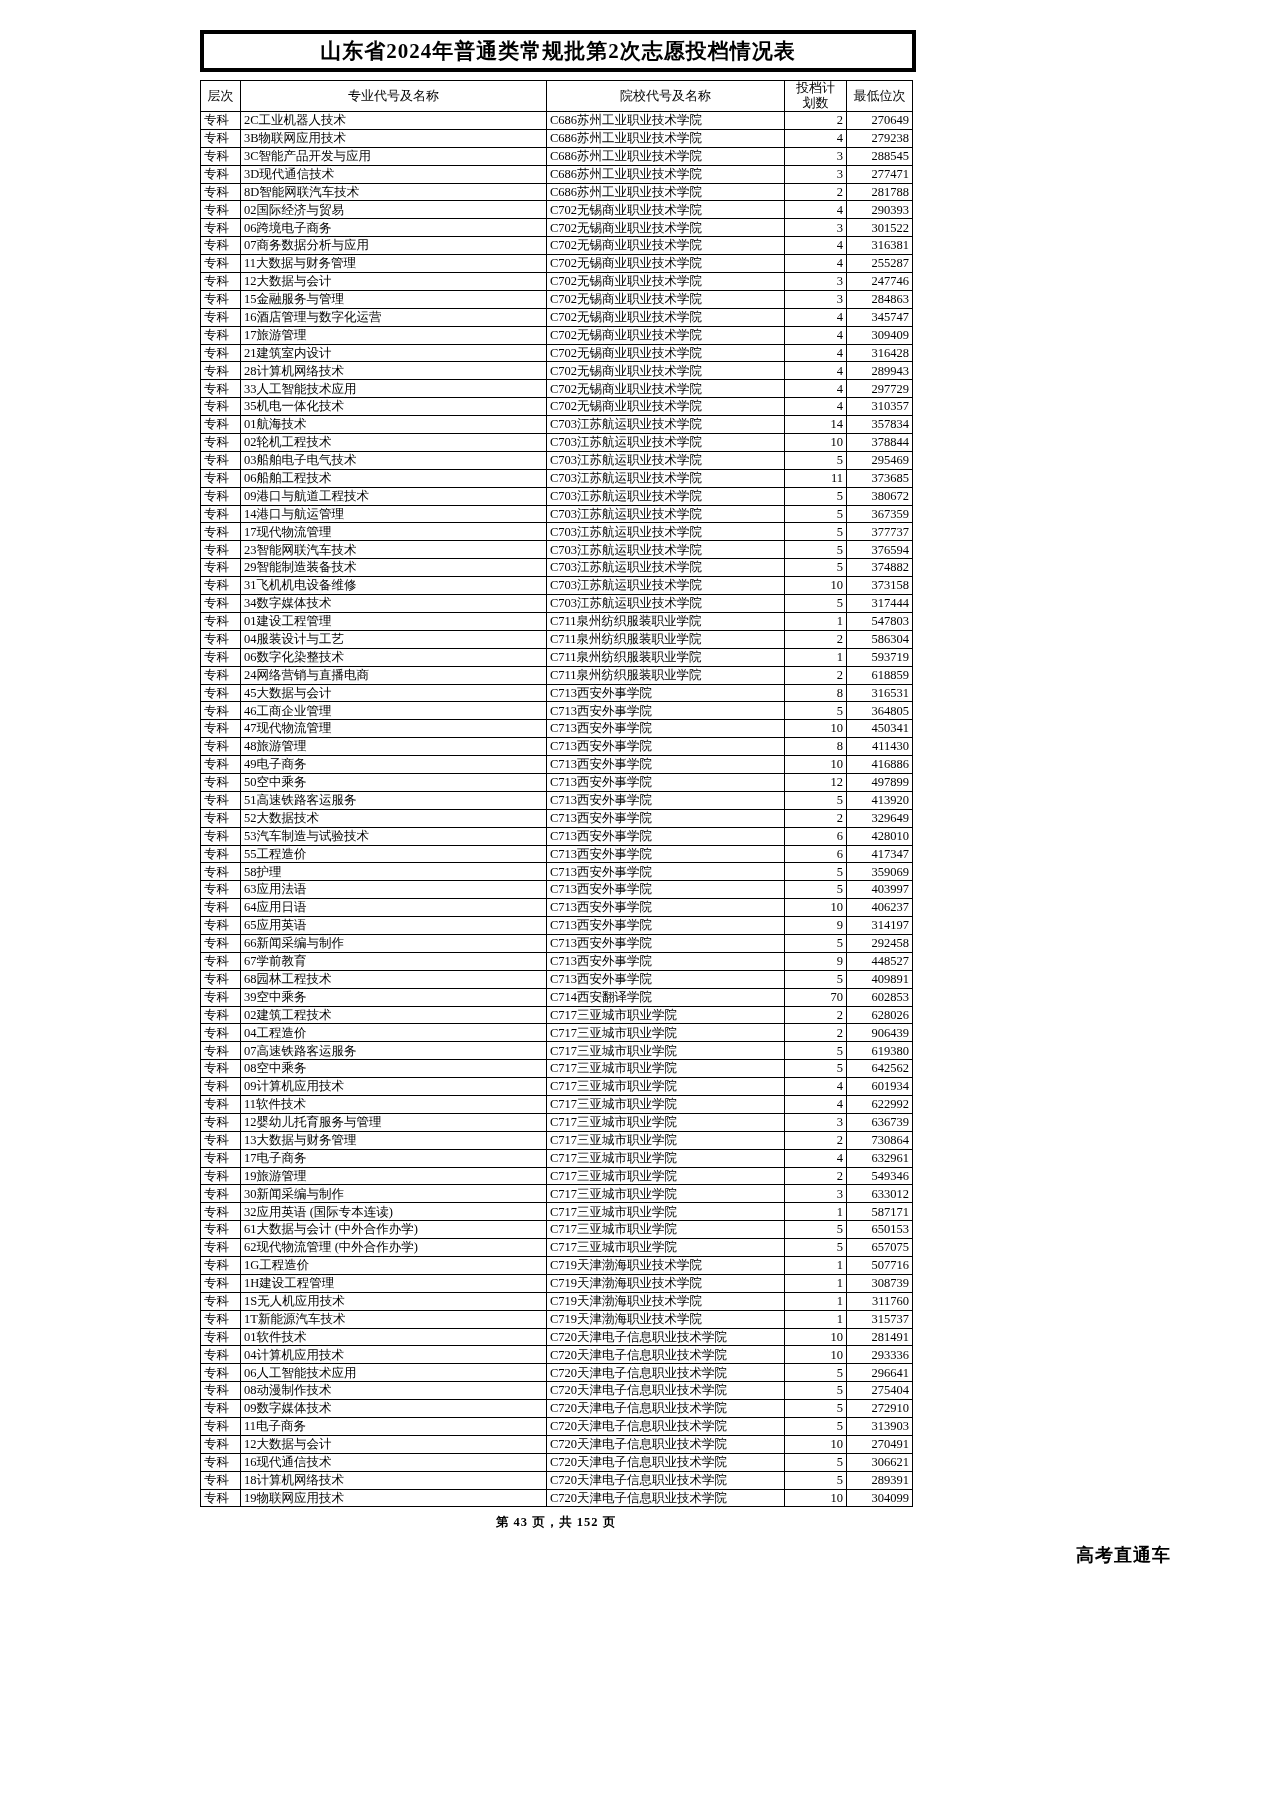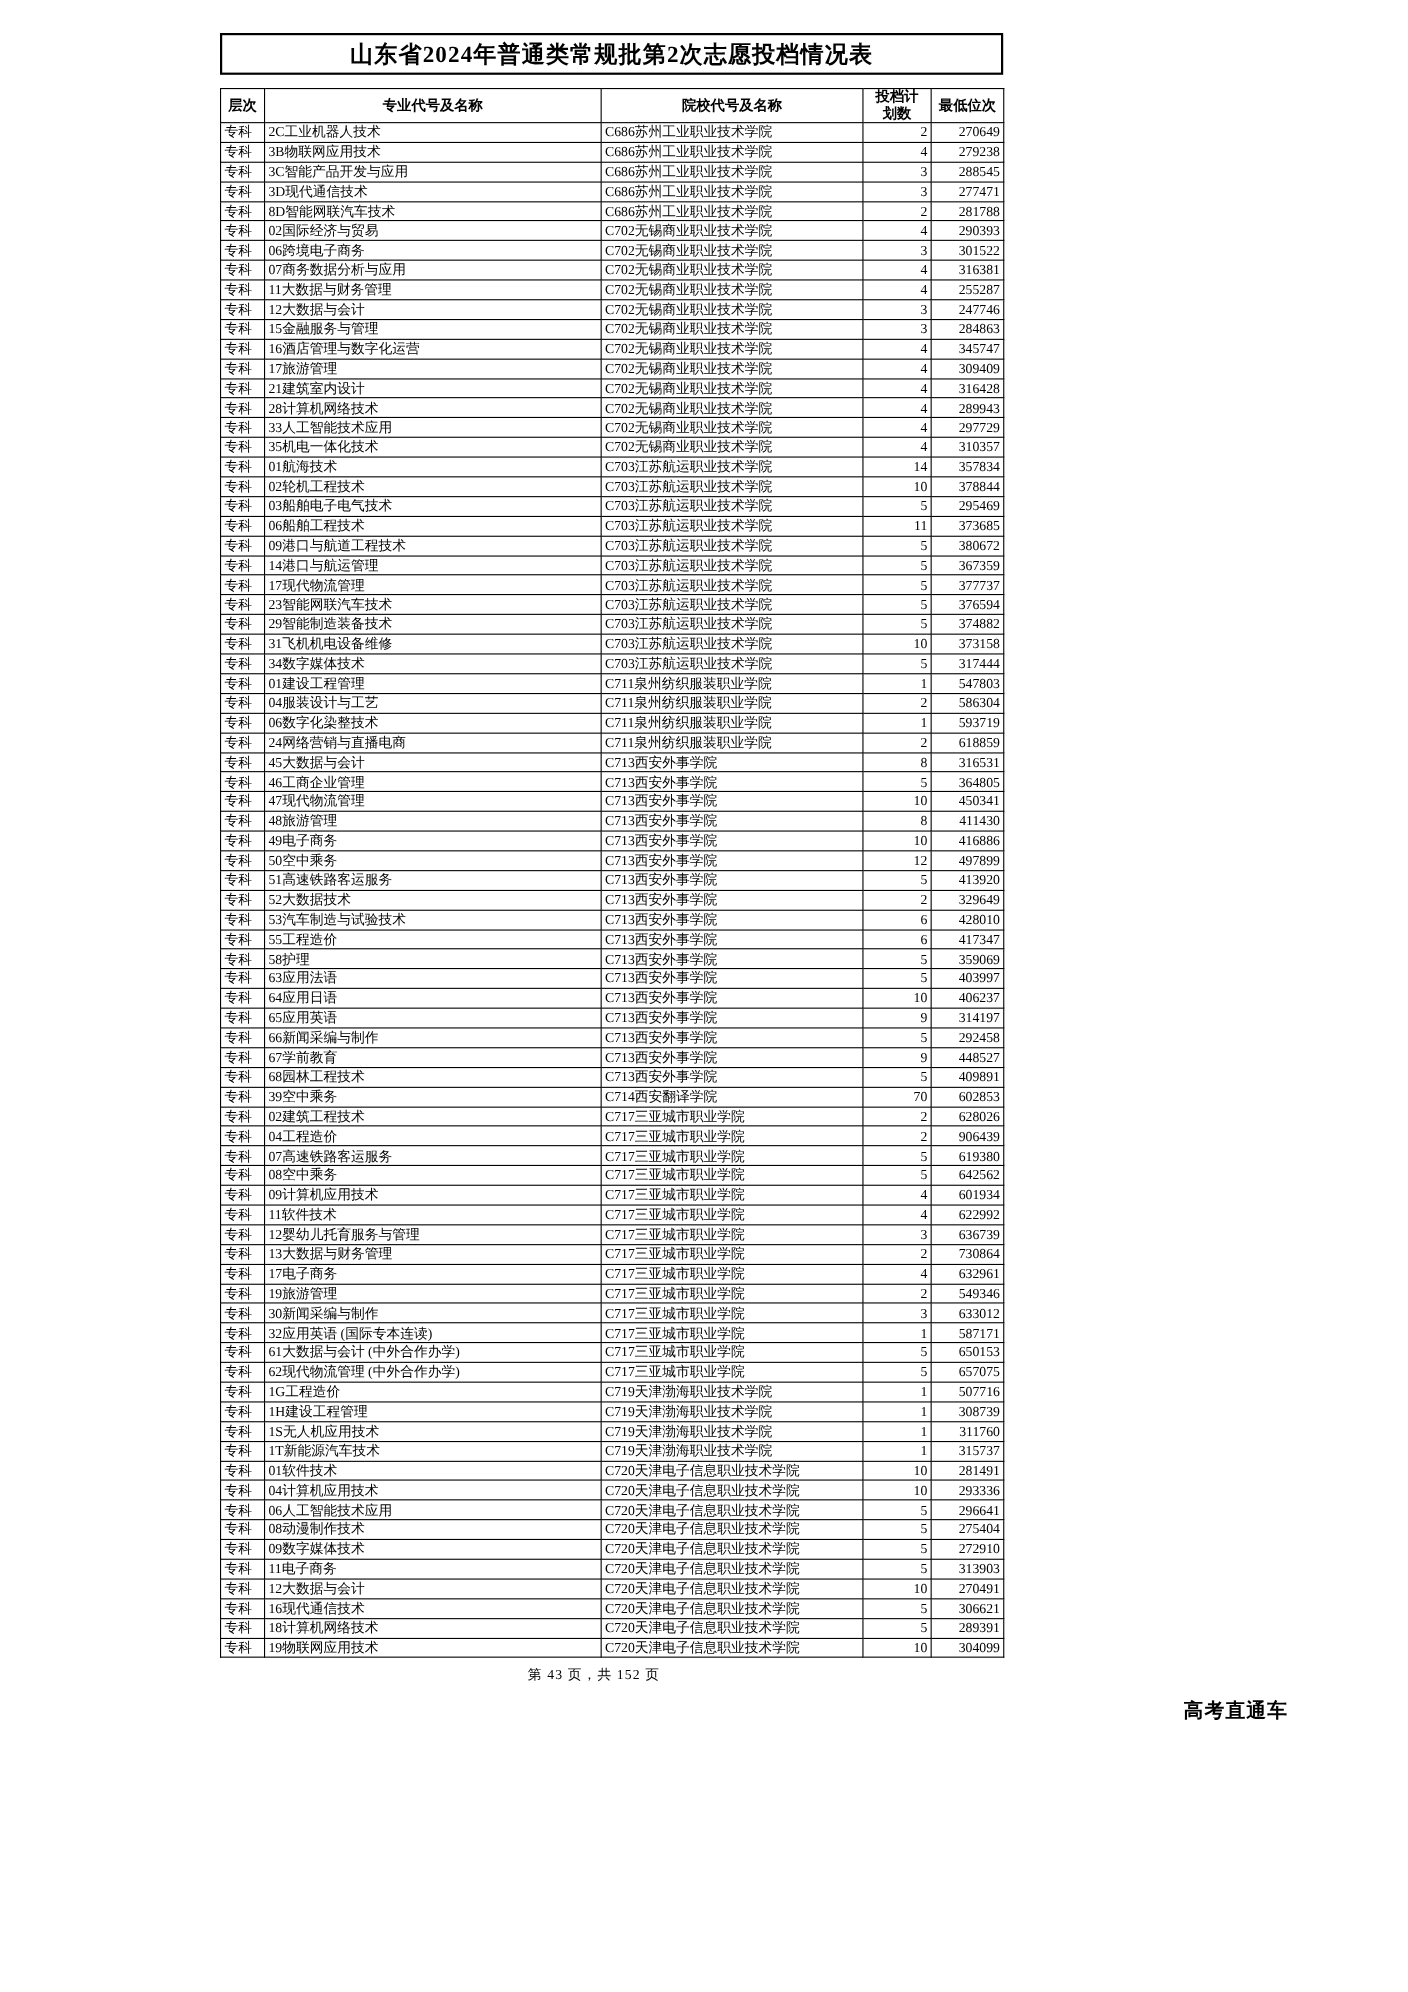--- a/index.html
+++ b/index.html
@@ -2,49 +2,49 @@
 <html><head>
 <meta charset="utf-8">
 <style>
   html,body{margin:0;padding:0;}
   body{
     width:1280px;height:1811px;background:#ffffff;position:relative;
     font-family:"Liberation Serif", serif;color:#000;
   }
   .title-box{
     position:absolute;left:200px;top:30px;width:708px;height:34px;
-    border:2px solid #000000;display:flex;align-items:center;justify-content:center;
+    border:4px solid #000000;display:flex;align-items:center;justify-content:center;
   }
   .title-box h1{
     margin:0;font-size:21px;font-weight:bold;letter-spacing:1px;
     font-family:"Liberation Serif", serif;
   }
   table.admission{
     position:absolute;left:200px;top:80px;width:712px;
     border-collapse:collapse;table-layout:fixed;
     font-size:12.5px;
   }
   table.admission th, table.admission td{
     border:1px solid #000;padding:0 3px;overflow:hidden;white-space:nowrap;
   }
   table.admission th{
-    height:30px;text-align:center;font-weight:bold;font-size:13px;
+    height:30px;text-align:center;font-weight:normal;font-size:13px;
     white-space:pre-line;line-height:1.15;vertical-align:middle;
   }
   table.admission td{
     height:16.9px;line-height:1;vertical-align:middle;
   }
   td.c0{text-align:left;}
   td.c1{text-align:left;}
   td.c2{text-align:left;}
   td.c3{text-align:right;}
   td.c4{text-align:right;}
   .footer{
-    position:absolute;left:184px;top:1514px;width:712px;
-    text-align:center;font-size:12.5px;letter-spacing:1px;
+    position:absolute;left:200px;top:1514px;width:712px;
+    text-align:center;font-size:12.5px;letter-spacing:1px;font-weight:bold;
   }
   .watermark{
     position:absolute;left:1076px;top:1543px;
     font-size:18px;color:#000000;font-weight:bold;
     font-family:"Liberation Sans", sans-serif;letter-spacing:1px;
   }
 </style>
 </head>
 <body>
 

